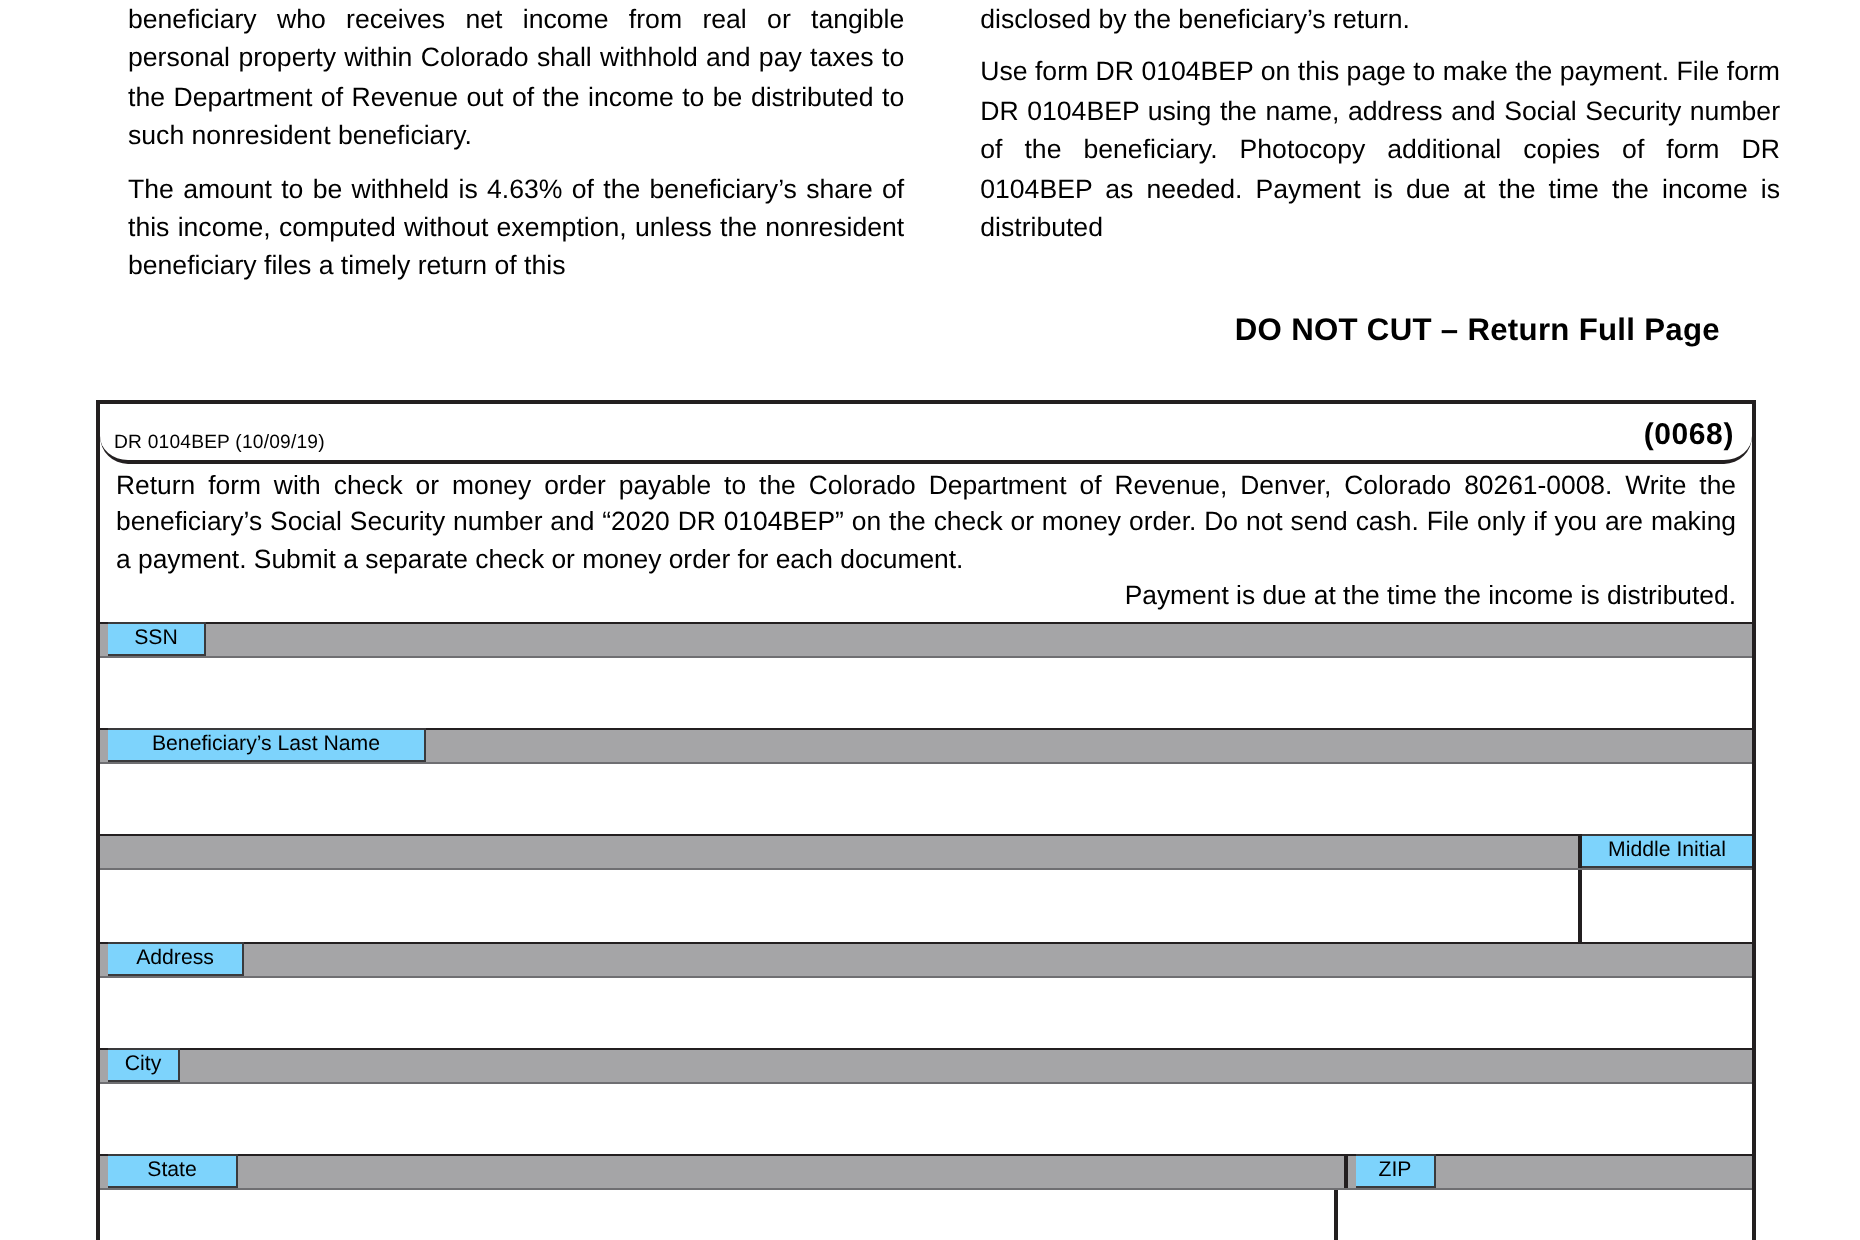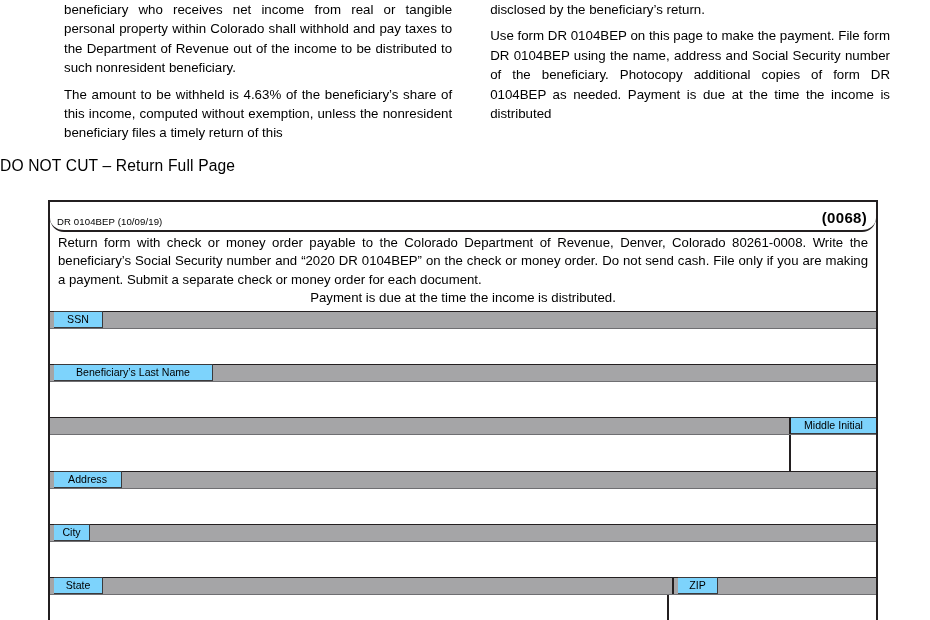--- a/index.html
+++ b/index.html
@@ -46,23 +46,23 @@
   }
   .intro p:last-child { margin-bottom: 0; }
   .intro p.nojust { text-align: left; }
 
   
   .banner {
     position: absolute;
     left: 0;
     top: 157px;
     width: 860px;
-    text-align: left;
+    text-align: right;
     font-size: 15.6px;
-    font-weight: normal;
+    font-weight: bold;
     letter-spacing: 0.15px;
   }
 
   
   .form-box {
     position: absolute;
     left: 48px;
     top: 200px;
     width: 826px;
     border: 2.3px solid #231f20;
@@ -101,21 +101,21 @@
     border-bottom: 1.4px solid #231f20;
     padding: 2px 8px 3px 8px;
   }
   .form-instr p {
     margin: 0;
     font-size: 13.2px;
     line-height: 18.4px;
     text-align: justify;
     text-justify: inter-word;
   }
-  .form-instr p.last { text-align: center; }
+  .form-instr p.last { text-align: right; }
 
   
   .label-row {
     position: relative;
     height: 17px;
     background: #a5a5a7;
     border-bottom: 1.3px solid #6f6f72;
     box-sizing: border-box;
     display: flex;
     align-items: stretch;
@@ -225,21 +225,21 @@
 
   <div class="label-row">
     <div class="lbl" style="width:36px;">City</div>
     <div class="grow"></div>
   </div>
   <div class="input-row">
     <div class="cell grow"></div>
   </div>
 
   <div class="label-row">
-    <div class="lbl" style="width:49px;">State</div>
+    <div class="lbl" style="width:65px;">State</div>
     <div class="grow"></div>
     <div class="vsep"></div>
     <div class="lbl" style="width:40px;margin-left:4px;">ZIP</div>
     <div style="width:158px;"></div>
   </div>
   <div class="input-row open">
     <div class="cell grow"></div>
     <div class="cell div-left" style="width:209px;"></div>
   </div>
 

